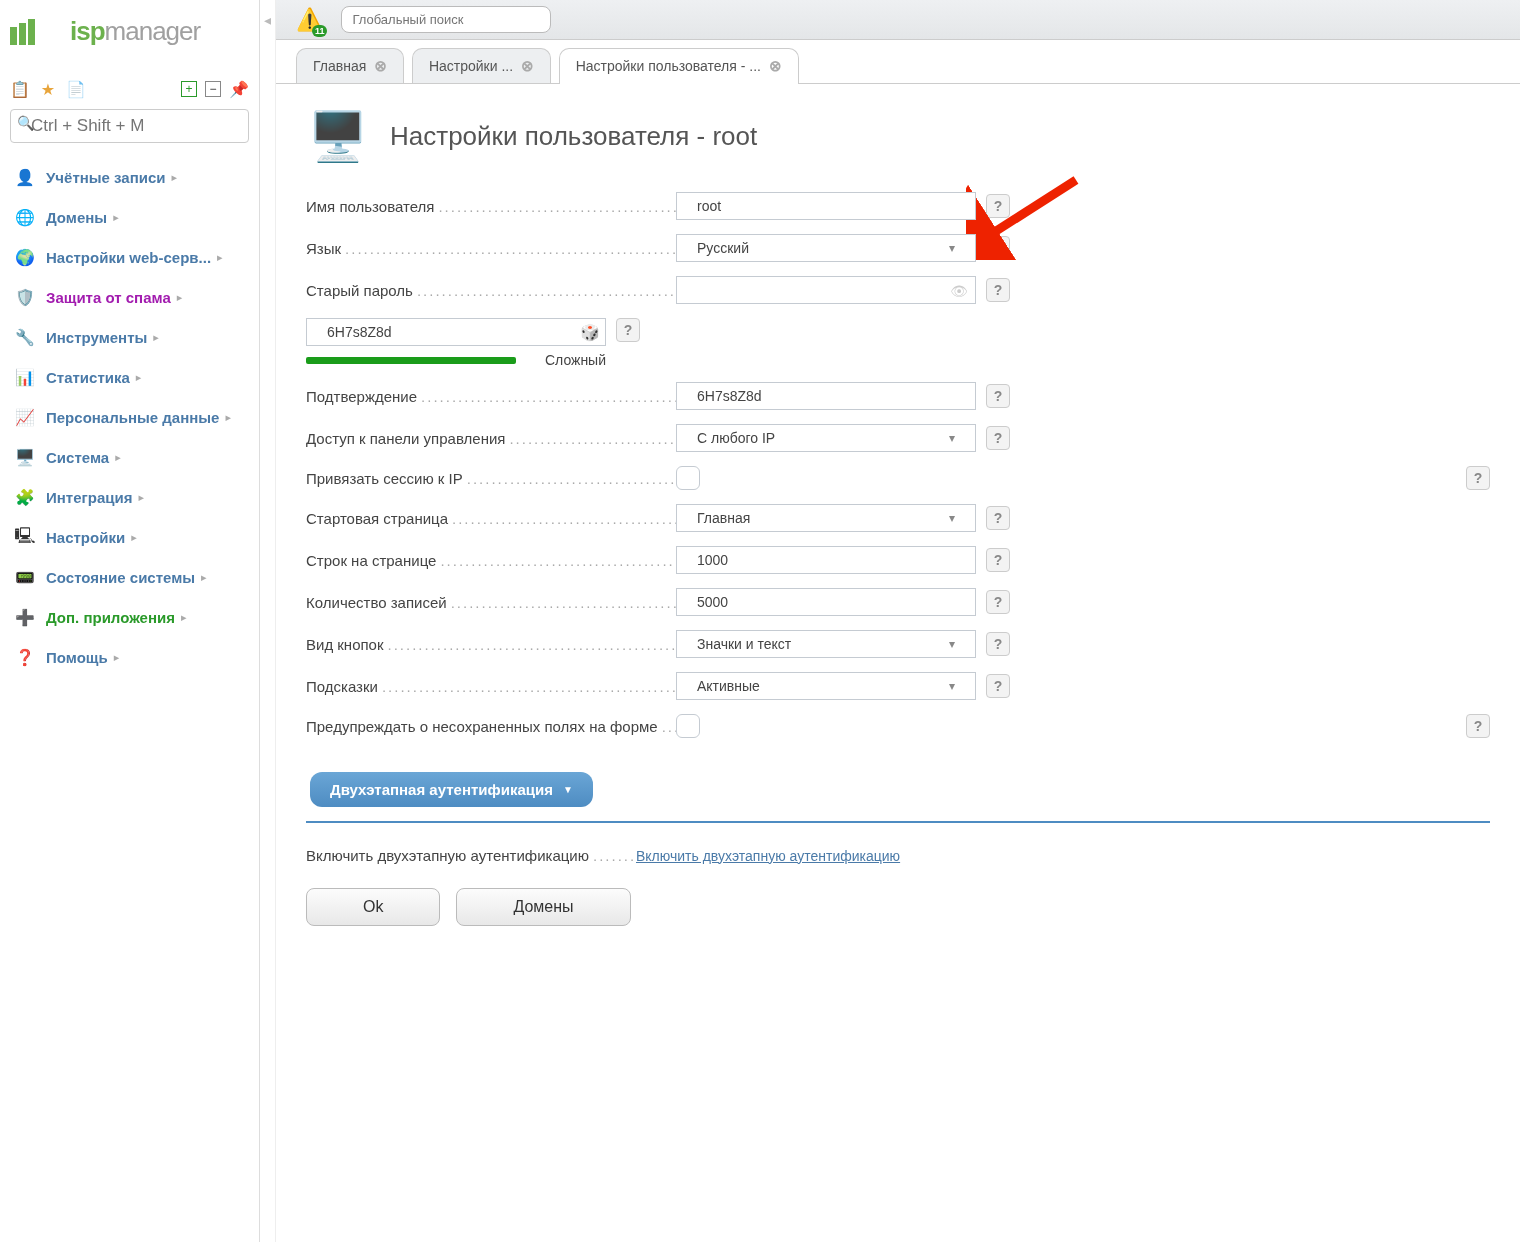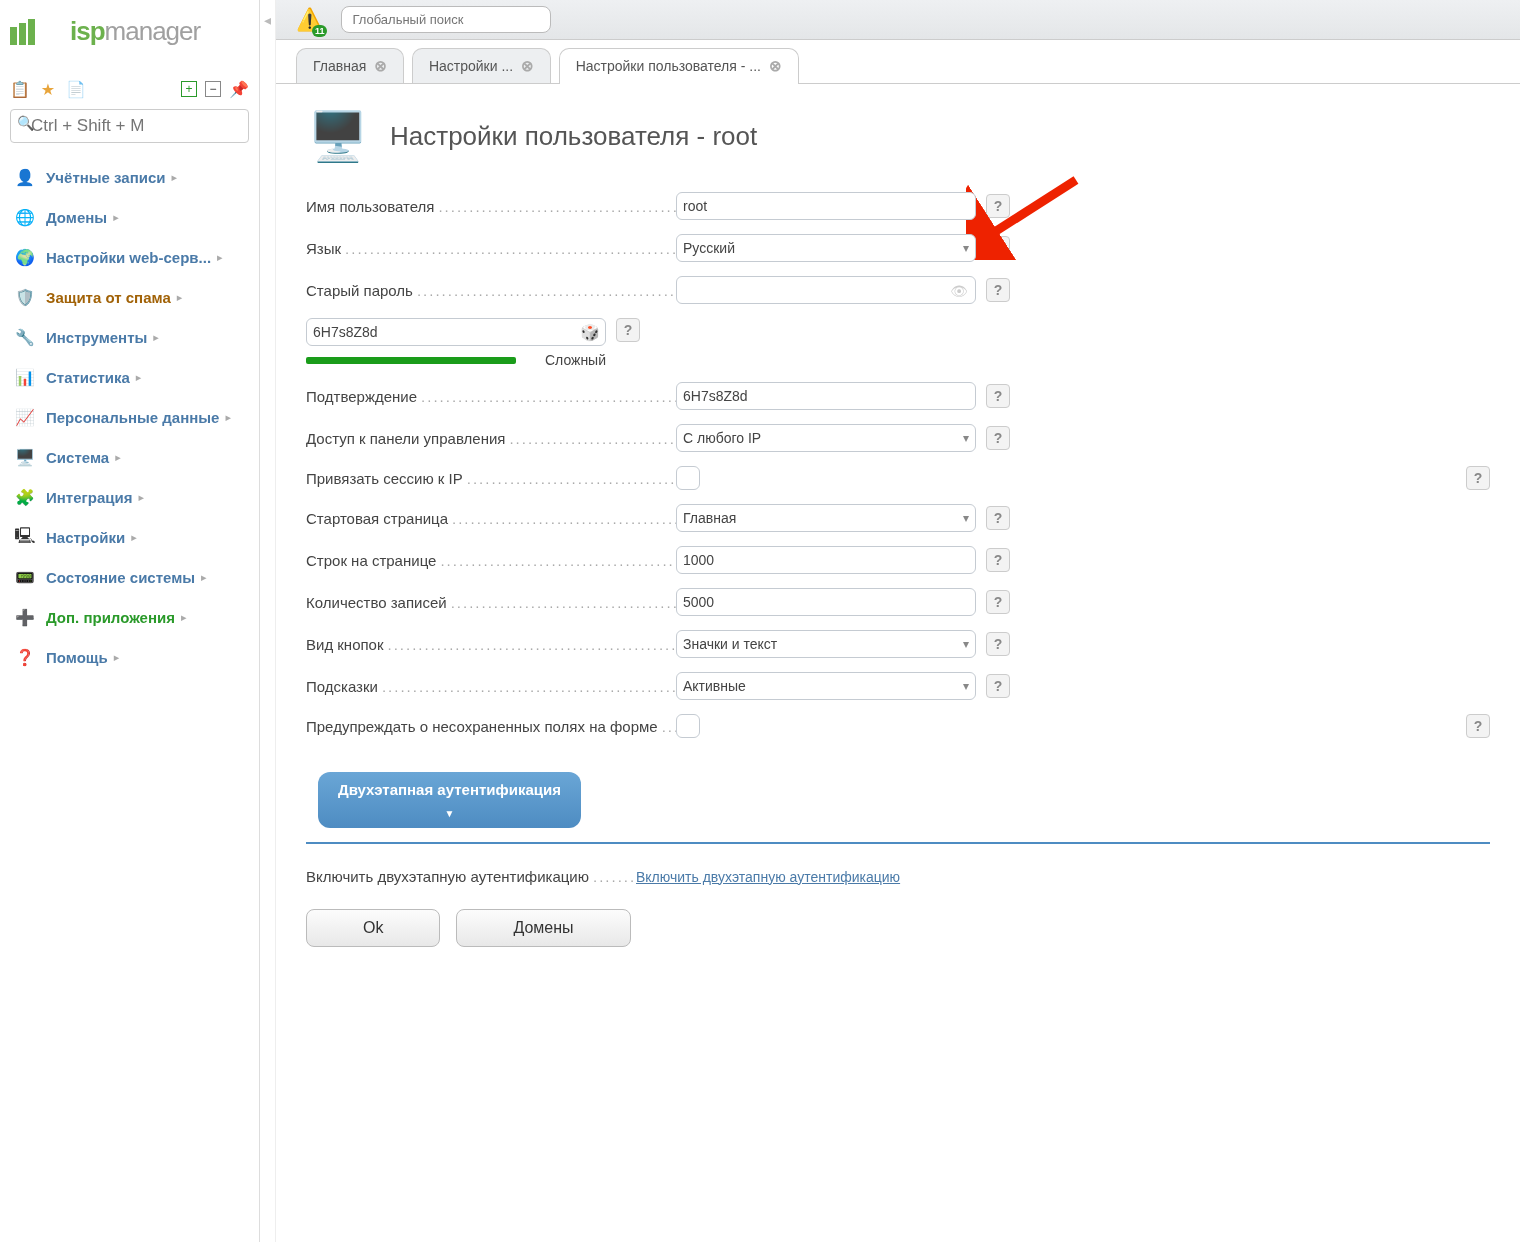--- a/index.html
+++ b/index.html
@@ -34,31 +34,31 @@
 .tab .close { color: #aaa; font-size: 15px; font-weight: bold; cursor: pointer; }
 .content { flex: 1; padding: 20px 30px; overflow: auto; position: relative; }
 .page-head { display: flex; align-items: center; gap: 20px; margin-bottom: 24px; }
 .page-ico { width: 64px; height: 64px; display: flex; align-items: center; justify-content: center; font-size: 48px; }
 .page-title { font-size: 26px; color: #555; }
 .form { }
 .form-row { display: flex; align-items: center; margin-bottom: 14px; }
 .form-label { width: 370px; color: #444; font-size: 15px; position: relative; overflow: hidden; white-space: nowrap; }
 .form-label::after { content: "............................................................................................................................................"; color: #aaa; letter-spacing: 2px; position: absolute; padding-left: 4px; }
 .form-ctrl { width: 300px; position: relative; }
-.form-ctrl input[type=text], .form-ctrl .select-like { width: 100%; padding: 5px 6px; border: 1px solid #c5cbd2; border-radius: 6px; background: #fff; font-size: 14px; color: #444; }
+.form-ctrl input[type=text], .form-ctrl .select-like { width: 100%; padding: 5px 20px; border: 1px solid #c5cbd2; border-radius: 0; background: #fff; font-size: 14px; color: #444; }
 .form-ctrl .select-like { display: flex; justify-content: space-between; align-items: center; cursor: pointer; }
 .form-ctrl .sel-arrow { color: #888; font-size: 12px; }
 .help-btn { width: 24px; height: 24px; border: 1px solid #ccc; border-radius: 4px; background: #f3f3f3; color: #888; font-weight: bold; font-size: 14px; display: flex; align-items: center; justify-content: center; margin-left: 10px; cursor: pointer; }
 .checkbox { width: 24px; height: 24px; border: 1px solid #c5cbd2; border-radius: 6px; background: #fff; cursor: pointer; }
 .pw-strength { display: flex; align-items: center; gap: 29px; margin-top: 6px; }
 .pw-bar { width: 220px; height: 7px; background: #1a9c1a; border-radius: 2px; }
 .pw-text { color: #444; font-size: 14px; }
 .eye-ico { position: absolute; right: 8px; top: 7px; color: #ccc; font-size: 14px; }
 .dice-ico { position: absolute; right: 6px; top: 5px; font-size: 16px; cursor: pointer; }
-.section-pill { display: inline-flex; align-items: center; gap: 10px; background: linear-gradient(#6aa6d6,#4e8cc2); color: #fff; border-radius: 12px; padding: 9px 20px; font-size: 15px; font-weight: 700; margin: 20px 12px 14px; cursor: pointer; flex-direction: column; }
+.section-pill { display: inline-flex; align-items: center; gap: 10px; background: linear-gradient(#6aa6d6,#4e8cc2); color: #fff; border-radius: 12px; padding: 9px 20px; font-size: 15px; font-weight: 700; margin: 20px 4px 14px; cursor: pointer; }
 .section-pill .tri { font-size: 10px; }
 .divider-line { height: 2px; background: #4e8cc2; margin: 0 0 24px; }
 .link-text { color: #4a7aa8; text-decoration: underline; cursor: pointer; }
 .btn-row { display: flex; gap: 16px; margin-top: 24px; }
 .btn { padding: 9px 56px; border: 1px solid #bbb; border-radius: 8px; background: linear-gradient(#fcfcfc,#e8e8e8); font-size: 16px; color: #333; cursor: pointer; }
 .arrow-annotation { position: absolute; pointer-events: none; }
 .collapse-handle { width: 16px; display: flex; align-items: flex-start; justify-content: center; padding-top: 12px; cursor: pointer; background: #fff; border-right: 1px solid #eee; }
 </style>
 </head>
 <body>
@@ -97,21 +97,21 @@
           <span class="nav-label" style="color:#4a7aa8">Домены</span>
           <span class="nav-chev">▸</span>
         </div>
         <div class="nav-item">
           <span class="nav-ico">🌍</span>
           <span class="nav-label" style="color:#4a7aa8">Настройки web-серв...</span>
           <span class="nav-chev">▸</span>
         </div>
         <div class="nav-item">
           <span class="nav-ico">🛡️</span>
-          <span class="nav-label" style="color:#a16207">Защита от спама</span>
+          <span class="nav-label" style="color:#a21caf">Защита от спама</span>
           <span class="nav-chev">▸</span>
         </div>
         <div class="nav-item">
           <span class="nav-ico">🔧</span>
           <span class="nav-label" style="color:#4a7aa8">Инструменты</span>
           <span class="nav-chev">▸</span>
         </div>
         <div class="nav-item">
           <span class="nav-ico">📊</span>
           <span class="nav-label" style="color:#4a7aa8">Статистика</span>

